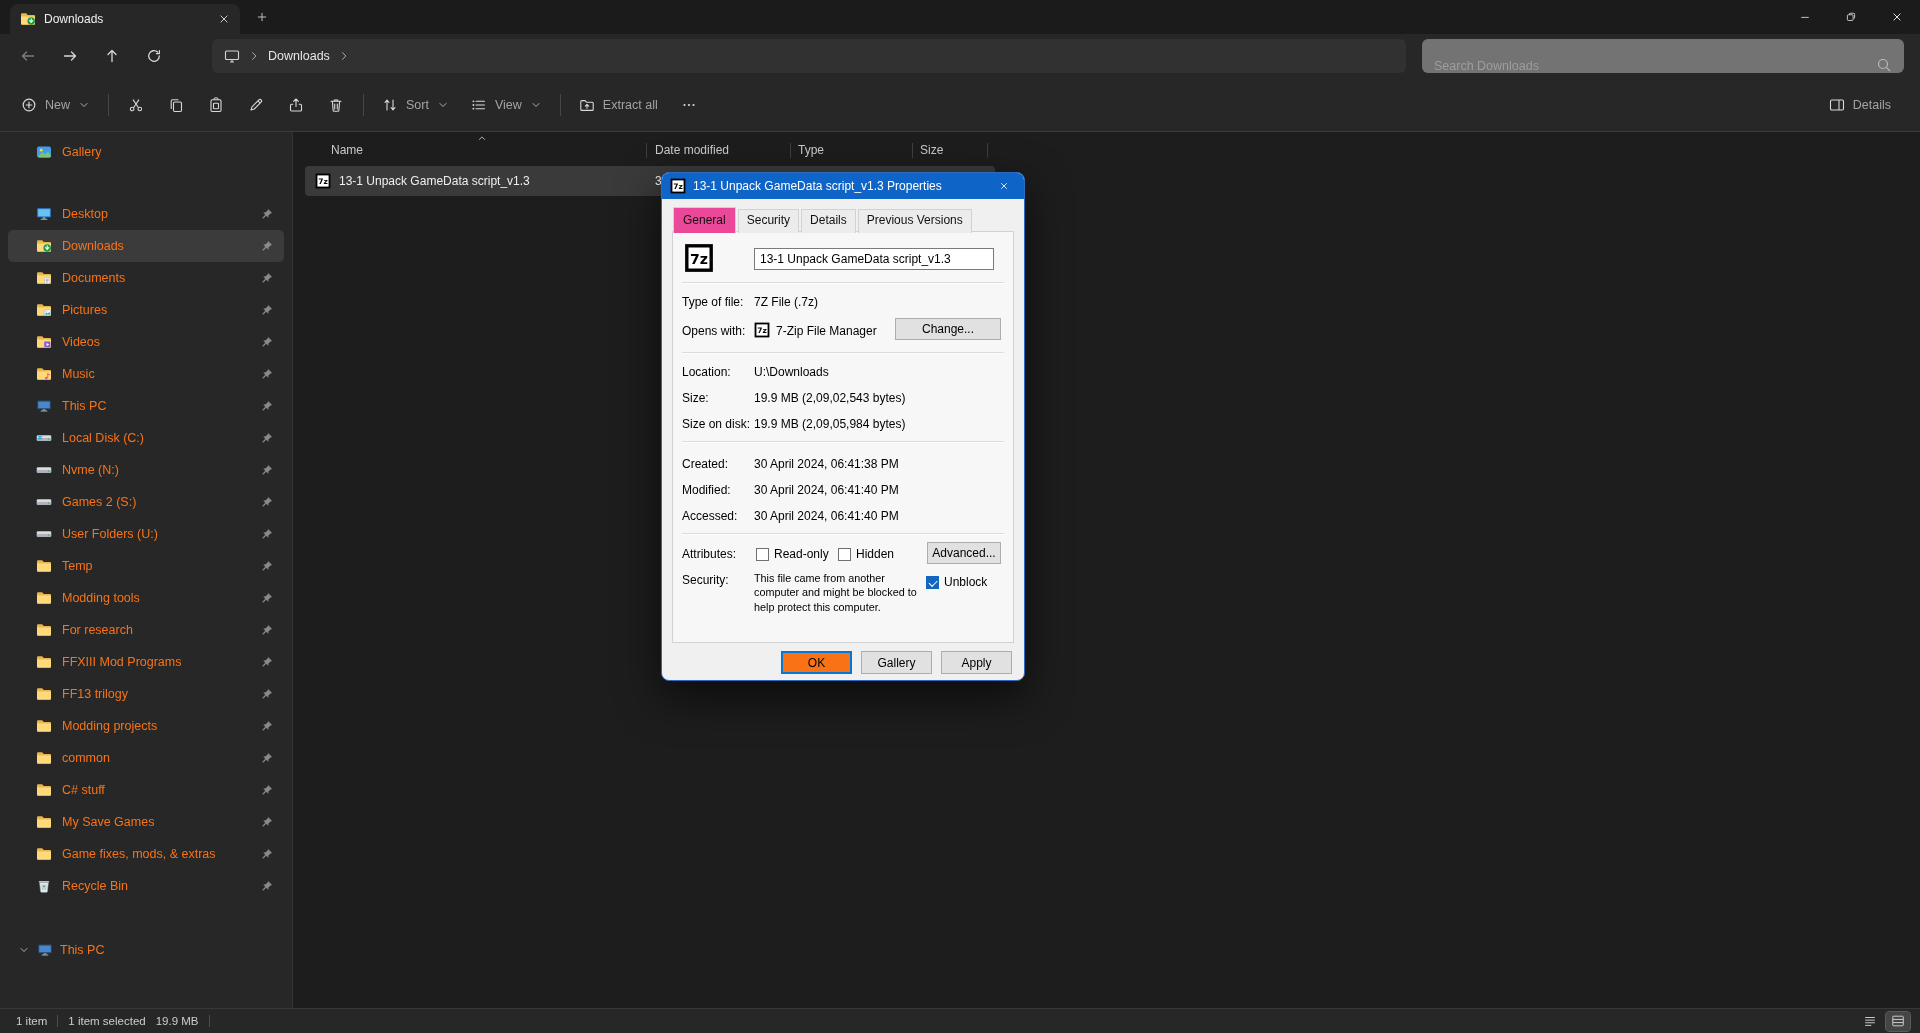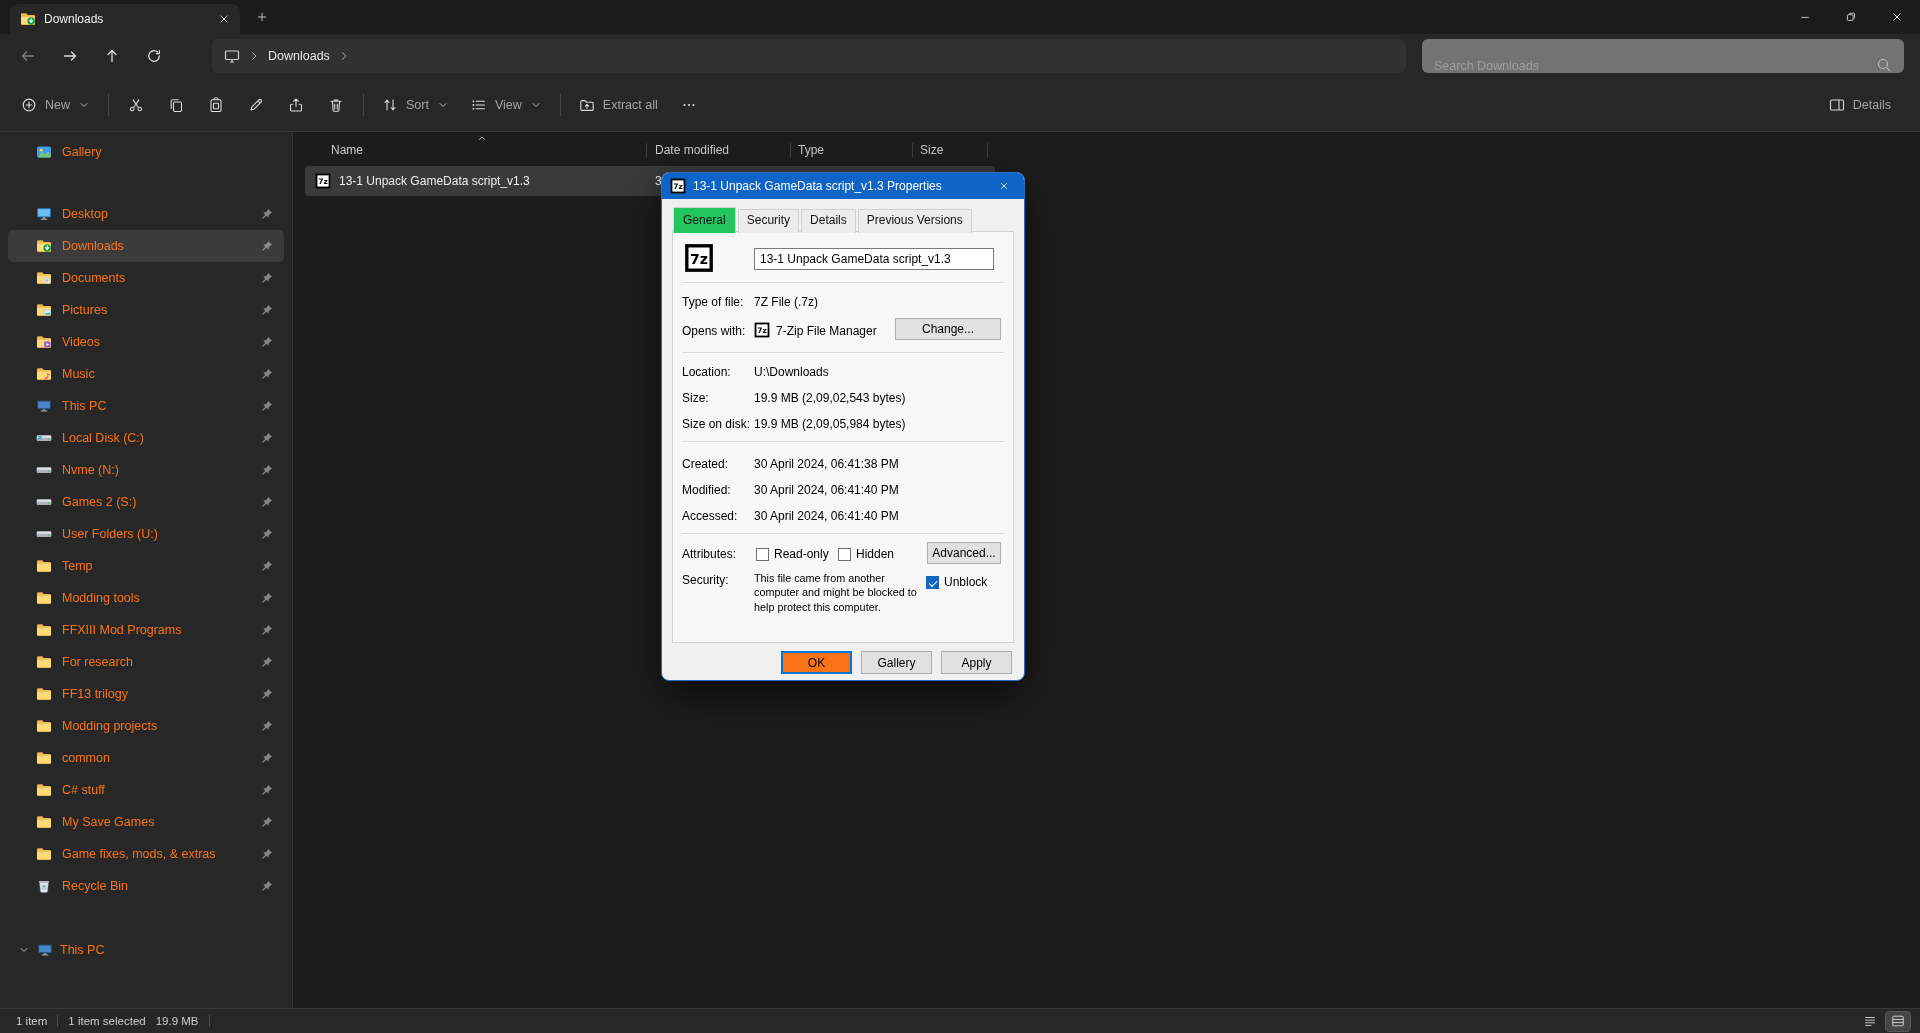--- a/index.html
+++ b/index.html
@@ -74,21 +74,21 @@
   
   .dialog{position:absolute;left:661px;top:172px;width:364px;height:509px;background:#f0f0f0;
           border:1px solid #2a6bbf;border-radius:8px;overflow:hidden;z-index:40;color:#000;
           box-shadow:0 16px 44px rgba(0,0,0,.62);font-size:12px}
   .dlg-title{position:absolute;top:0;left:0;right:0;height:26px;background:var(--dialog-titlebar,#0f64c8);
              display:flex;align-items:center;gap:7px;padding-left:8px;color:#fff;font-size:12px}
   .dlg-title-text{white-space:nowrap;overflow:hidden}
   .dlg-close{margin-left:auto;width:40px;height:26px;display:flex;align-items:center;justify-content:center;color:#fff}
   .dlg-tabs{position:absolute;top:36px;left:11px;display:flex;z-index:3}
   .dlg-tab{font-size:12px;padding:3px 8px;background:#ececec;border:1px solid #d2d2d2;border-bottom:none;margin-right:2px;color:#111}
-  .dlg-tab.active{background:#22c55e;margin-top:-2px;padding:5px 9px 6px;position:relative;z-index:4}
+  .dlg-tab.active{background:#ec4899;margin-top:-2px;padding:5px 9px 6px;position:relative;z-index:4}
   .dlg-page{position:absolute;left:10px;top:58px;width:342px;height:412px;background:#f7f7f7;border:1px solid #d2d2d2}
   .big7z{position:absolute;left:22px;top:70px;width:30px;height:30px;z-index:5}
   .dlg-filename{position:absolute;left:92px;top:75px;width:240px;height:22px;border:1px solid #7a7a7a;background:#fff;
                 font-family:inherit;font-size:12px;padding:0 5px;z-index:5;color:#000}
   .dlg-hr{position:absolute;left:20px;width:322px;height:2px;border-top:1px solid #dcdcdc;border-bottom:1px solid #fdfdfd;z-index:5}
   .drow{position:absolute;left:20px;width:322px;display:flex;align-items:flex-end;font-size:12px;z-index:5}
   .dlabel{flex:0 0 72px}
   .mini-ico{margin-right:6px}
   .win-btn{position:absolute;background:#e1e1e1;border:1px solid #adadad;font-family:inherit;font-size:12px;color:#000;
            display:flex;align-items:center;justify-content:center;z-index:5}
@@ -607,36 +607,36 @@
             </span>
           </div>
 
           <div class="sb-item">
             <span class="icon16">
               <svg viewBox="0 0 16 16">
                 <path d="M1 3.2a1 1 0 0 1 1-1h4.2l1.6 1.8H14a1 1 0 0 1 1 1v8a1 1 0 0 1-1 1H2a1 1 0 0 1-1-1z" fill="#e8b64c"></path>
                 <path d="M1 5.6h14V12a1 1 0 0 1-1 1H2a1 1 0 0 1-1-1z" fill="#ffd97a"></path>
               </svg>
             </span>
+            <span class="sb-label">For research</span>
+            <span class="pin icon14">
+              <svg viewBox="0 0 16 16">
+                <path d="M9.2 2.2 13.8 6.8 12.1 7.3 9.9 9.5 9.5 12.3 7.1 9.9 3.7 13.3 2.7 12.3 6.1 8.9 3.7 6.5 6.5 6.1 8.7 3.9z" fill="#9a9a9a"></path>
+              </svg>
+            </span>
+          </div>
+
+          <div class="sb-item">
+            <span class="icon16">
+              <svg viewBox="0 0 16 16">
+                <path d="M1 3.2a1 1 0 0 1 1-1h4.2l1.6 1.8H14a1 1 0 0 1 1 1v8a1 1 0 0 1-1 1H2a1 1 0 0 1-1-1z" fill="#e8b64c"></path>
+                <path d="M1 5.6h14V12a1 1 0 0 1-1 1H2a1 1 0 0 1-1-1z" fill="#ffd97a"></path>
+              </svg>
+            </span>
             <span class="sb-label">FFXIII Mod Programs</span>
-            <span class="pin icon14">
-              <svg viewBox="0 0 16 16">
-                <path d="M9.2 2.2 13.8 6.8 12.1 7.3 9.9 9.5 9.5 12.3 7.1 9.9 3.7 13.3 2.7 12.3 6.1 8.9 3.7 6.5 6.5 6.1 8.7 3.9z" fill="#9a9a9a"></path>
-              </svg>
-            </span>
-          </div>
-
-          <div class="sb-item">
-            <span class="icon16">
-              <svg viewBox="0 0 16 16">
-                <path d="M1 3.2a1 1 0 0 1 1-1h4.2l1.6 1.8H14a1 1 0 0 1 1 1v8a1 1 0 0 1-1 1H2a1 1 0 0 1-1-1z" fill="#e8b64c"></path>
-                <path d="M1 5.6h14V12a1 1 0 0 1-1 1H2a1 1 0 0 1-1-1z" fill="#ffd97a"></path>
-              </svg>
-            </span>
-            <span class="sb-label">For research</span>
             <span class="pin icon14">
               <svg viewBox="0 0 16 16">
                 <path d="M9.2 2.2 13.8 6.8 12.1 7.3 9.9 9.5 9.5 12.3 7.1 9.9 3.7 13.3 2.7 12.3 6.1 8.9 3.7 6.5 6.5 6.1 8.7 3.9z" fill="#9a9a9a"></path>
               </svg>
             </span>
           </div>
 
           <div class="sb-item">
             <span class="icon16">
               <svg viewBox="0 0 16 16">

